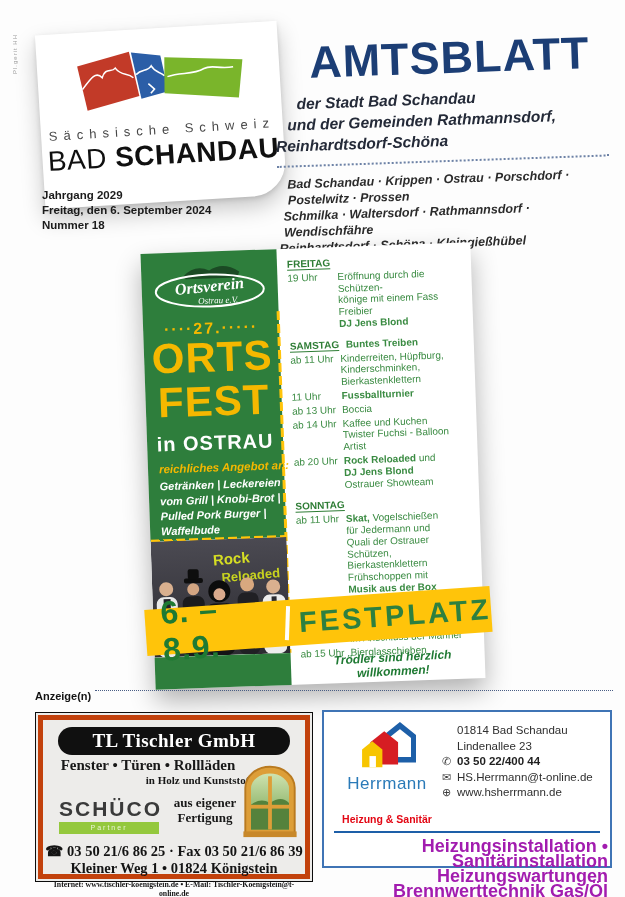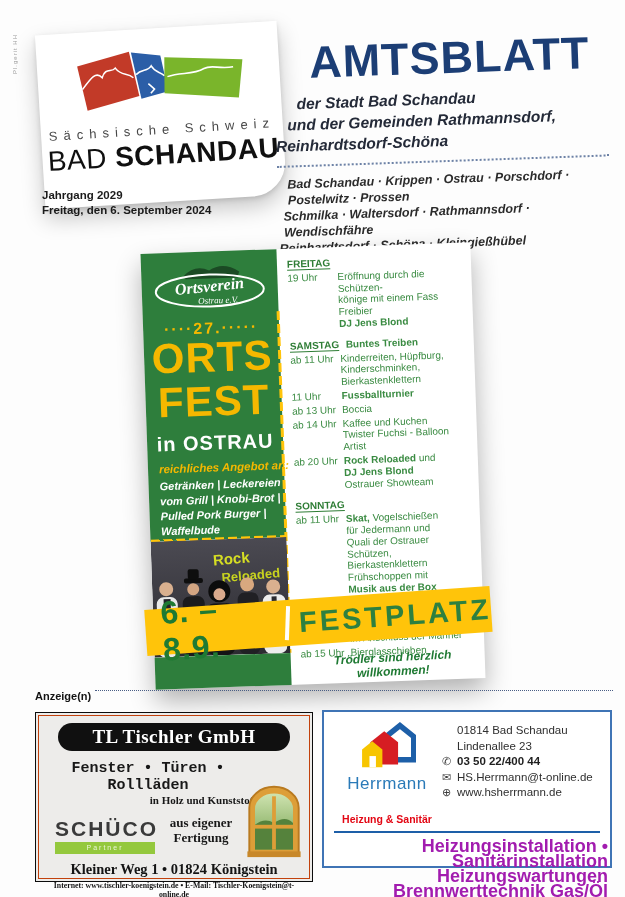--- a/index.html
+++ b/index.html
@@ -75,24 +75,24 @@
   .troedler{position:absolute;left:150px;top:405px;width:176px;text-align:center;color:#1f7a33;
             font-weight:700;font-style:italic;font-size:12px;transform:rotate(-1deg);}
 
   
   .ads-label-row{position:absolute;left:35px;top:690px;width:578px;display:flex;align-items:flex-start;}
   .ads-label{font-weight:700;font-size:11px;color:#141414;}
   .ads-dots{flex:1;border-bottom:1.5px dotted #4a5e85;margin:0 0 3px 4px;}
 
   .tischler{position:absolute;left:35px;top:712px;width:278px;height:170px;background:#edecea;
             border:1px solid #0c0c0c;padding:2px;box-sizing:border-box;font-family:"Liberation Serif",serif;}
-  .tischler-inner{border:1px solid #c2410c;width:100%;height:100%;box-sizing:border-box;position:relative;}
+  .tischler-inner{border:5px solid #c2410c;width:100%;height:100%;box-sizing:border-box;position:relative;}
   .t-pill{margin:7px auto 0;width:232px;height:28px;background:#101010;border-radius:16px;color:#fff;
           font-weight:700;font-size:19px;display:flex;align-items:center;justify-content:center;letter-spacing:.5px;}
-  .t-products{margin-top:9px;text-align:center;font-weight:700;font-size:15px;color:#181818;padding-right:52px;font-family:Liberation Mono, monospace;}
+  .t-products{margin-top:2px;text-align:center;font-weight:700;font-size:15px;color:#181818;padding-right:52px;}
   .t-materials{text-align:right;font-weight:700;font-size:11px;color:#181818;padding-right:52px;}
   .t-midrow{position:relative;height:52px;margin-top:3px;}
   .schueco{position:absolute;left:16px;top:8px;width:104px;font-family:"Liberation Sans",sans-serif;}
   .schueco .word{font-weight:700;font-size:21px;letter-spacing:2px;color:#3a3a3a;}
   .schueco .bar{margin-top:1px;width:100px;height:12px;background:#94c83d;color:#eaf4d8;font-size:7px;
                 line-height:12px;text-align:center;letter-spacing:2px;}
   .t-origin{position:absolute;left:116px;top:6px;width:92px;text-align:center;font-weight:700;
             font-size:13px;line-height:15px;color:#181818;}
   .t-window{position:absolute;right:6px;top:-26px;width:58px;height:76px;}
   .t-phone{text-align:center;font-weight:700;font-size:14.5px;color:#141414;margin-top:2px;}
@@ -128,20 +128,21 @@
       <path d="M102 14 L182 21 L176 60 L100 51 Z" fill="#7ab52b"></path>
       <path d="M104 34 C 118 30 130 34 142 28 C 150 24 158 30 172 28" stroke="#fff" stroke-width="1.6" fill="none"></path>
     </svg>
     <div class="region-label ni">Sächsische Schweiz</div>
     <div class="city-line"><span class="thin">BAD </span><span class="bold">SCHANDAU</span></div>
   </div>
 
   <div class="issue-block">
     <div>Jahrgang 2029</div>
     <div>Freitag, den 6. September 2024</div>
+    <div>Nummer 18</div>
   </div>
 
   <div class="mast-right">
     <div class="amtsblatt">AMTSBLATT</div>
     <div class="subtitle">
       <div class="s0">der Stadt Bad Schandau</div>
       <div class="s1">und der Gemeinden Rathmannsdorf,</div>
       <div class="s2">Reinhardtsdorf-Schöna</div>
     </div>
     <div class="dotline-h"></div>
@@ -334,20 +335,21 @@
             </linearGradient>
           </defs>
           <path d="M4 26 A26 22 0 0 1 56 26 L56 76 L4 76 Z" fill="#dd9e38" stroke="#b97a20" stroke-width="2"></path>
           <path d="M10 27 A20 16 0 0 1 50 27 L50 70 L10 70 Z" fill="url(#wsky)"></path>
           <path d="M10 44 Q20 36 30 42 Q42 34 50 42 L50 70 L10 70 Z" fill="#55823c"></path>
           <rect x="28" y="14" width="4" height="56" fill="#dd9e38"></rect>
           <rect x="10" y="44" width="40" height="4" fill="#dd9e38"></rect>
           <rect x="2" y="72" width="56" height="6" fill="#c8882a"></rect>
         </svg>
       </div>
+      <div class="t-phone">☎ 03 50 21/6 86 25 · Fax 03 50 21/6 86 39</div>
       <div class="t-addr">Kleiner Weg 1 • 01824 Königstein</div>
       <div class="t-web">Internet: www.tischler-koenigstein.de • E-Mail: Tischler-Koenigstein@t-online.de</div>
     </div>
   </div>
 
   <div class="herrmann">
     <div class="h-top">
       <div class="h-logo-col">
         <svg width="58" height="48" viewBox="0 0 62 52">
           <path d="M30 17 L45 5 L60 17 V42 H30 Z" fill="none" stroke="#1d5fa8" stroke-width="6"></path>

